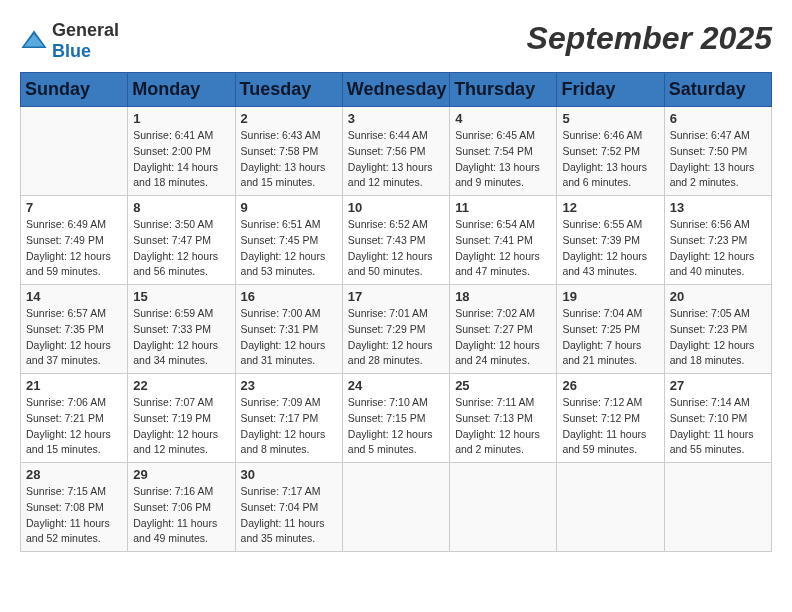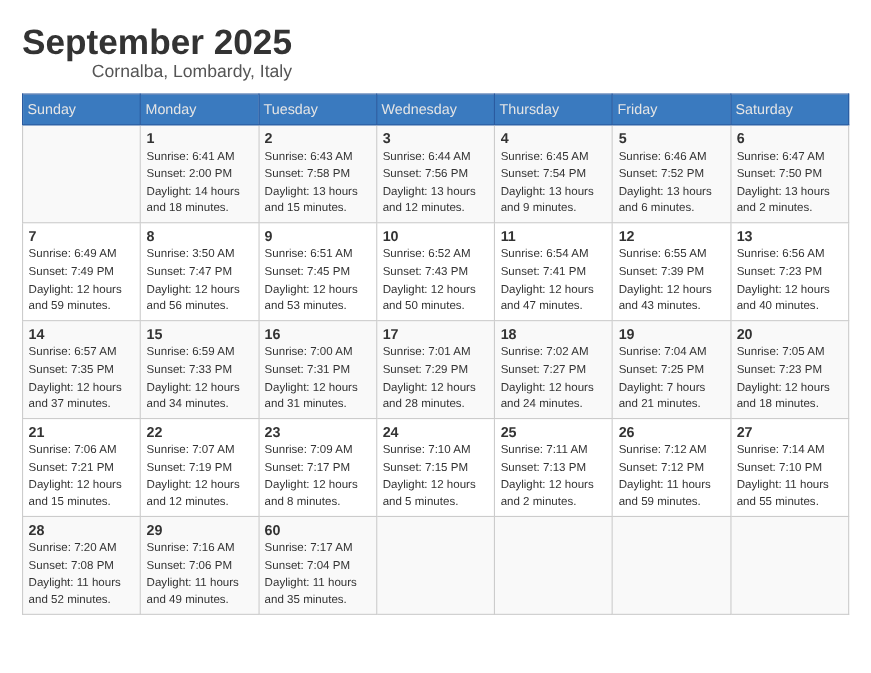--- a/index.html
+++ b/index.html
@@ -35,35 +35,36 @@
       width: 28px;
       height: 28px;
     }
     .title-block {
       text-align: right;
     }
     .month-title {
       font-size: 32px;
       font-weight: bold;
       color: #333;
+      font-style: italic;
     }
     .location-title {
       font-size: 16px;
       color: #555;
     }
     table {
       width: 100%;
       border-collapse: collapse;
       table-layout: fixed;
     }
     thead tr th {
       background-color: #3a7abf;
-      color: #e5e5e5;
-      font-size: 13px;
-      font-weight: normal;
+      color: #0f172a;
+      font-size: 18px;
+      font-weight: bold;
       padding: 6px 4px;
       text-align: left;
       border: 1px solid #2a5a9f;
     }
     tbody tr td {
       vertical-align: top;
       padding: 4px 5px;
       border: 1px solid #ccc;
       font-size: 10.5px;
       color: #333;
@@ -80,23 +81,32 @@
       display: block;
     }
     .day-detail {
       line-height: 1.5;
     }
   </style>
 </head>
 <body>
 
 <div class="header">
+  <div class="logo">
+    <svg class="logo-icon" viewBox="0 0 40 40">
+      <polygon points="20,5 38,30 2,30" fill="#1a6faf"></polygon>
+      <polygon points="20,10 34,28 6,28" fill="#5aaae0"></polygon>
+    </svg>
+    <div>
+      <span class="logo-text-general">General</span><br>
+      <span class="logo-text-blue">Blue</span>
+    </div>
+  </div>
   <div class="title-block">
     <div class="month-title">September 2025</div>
-    <div class="location-title">Cornalba, Lombardy, Italy</div>
   </div>
 </div>
 
 <table>
   <thead>
     <tr>
     <th>Sunday</th>
         <th>Monday</th>
         <th>Tuesday</th>
         <th>Wednesday</th>
@@ -328,35 +338,35 @@
           <span>Sunrise: 7:14 AM</span><br>
           <span>Sunset: 7:10 PM</span><br>
           <span>Daylight: 11 hours and 55 minutes.</span>
         </div>
         </td>
       </tr>
       <tr>
         <td>
           <span class="day-num">28</span>
         <div class="day-detail">
-          <span>Sunrise: 7:20 AM</span><br>
+          <span>Sunrise: 7:15 AM</span><br>
           <span>Sunset: 7:08 PM</span><br>
           <span>Daylight: 11 hours and 52 minutes.</span>
         </div>
         </td>
         <td>
           <span class="day-num">29</span>
         <div class="day-detail">
           <span>Sunrise: 7:16 AM</span><br>
           <span>Sunset: 7:06 PM</span><br>
           <span>Daylight: 11 hours and 49 minutes.</span>
         </div>
         </td>
         <td>
-          <span class="day-num">60</span>
+          <span class="day-num">30</span>
         <div class="day-detail">
           <span>Sunrise: 7:17 AM</span><br>
           <span>Sunset: 7:04 PM</span><br>
           <span>Daylight: 11 hours and 35 minutes.</span>
         </div>
         </td>
         <td></td>
         <td></td>
         <td></td>
         <td></td>

